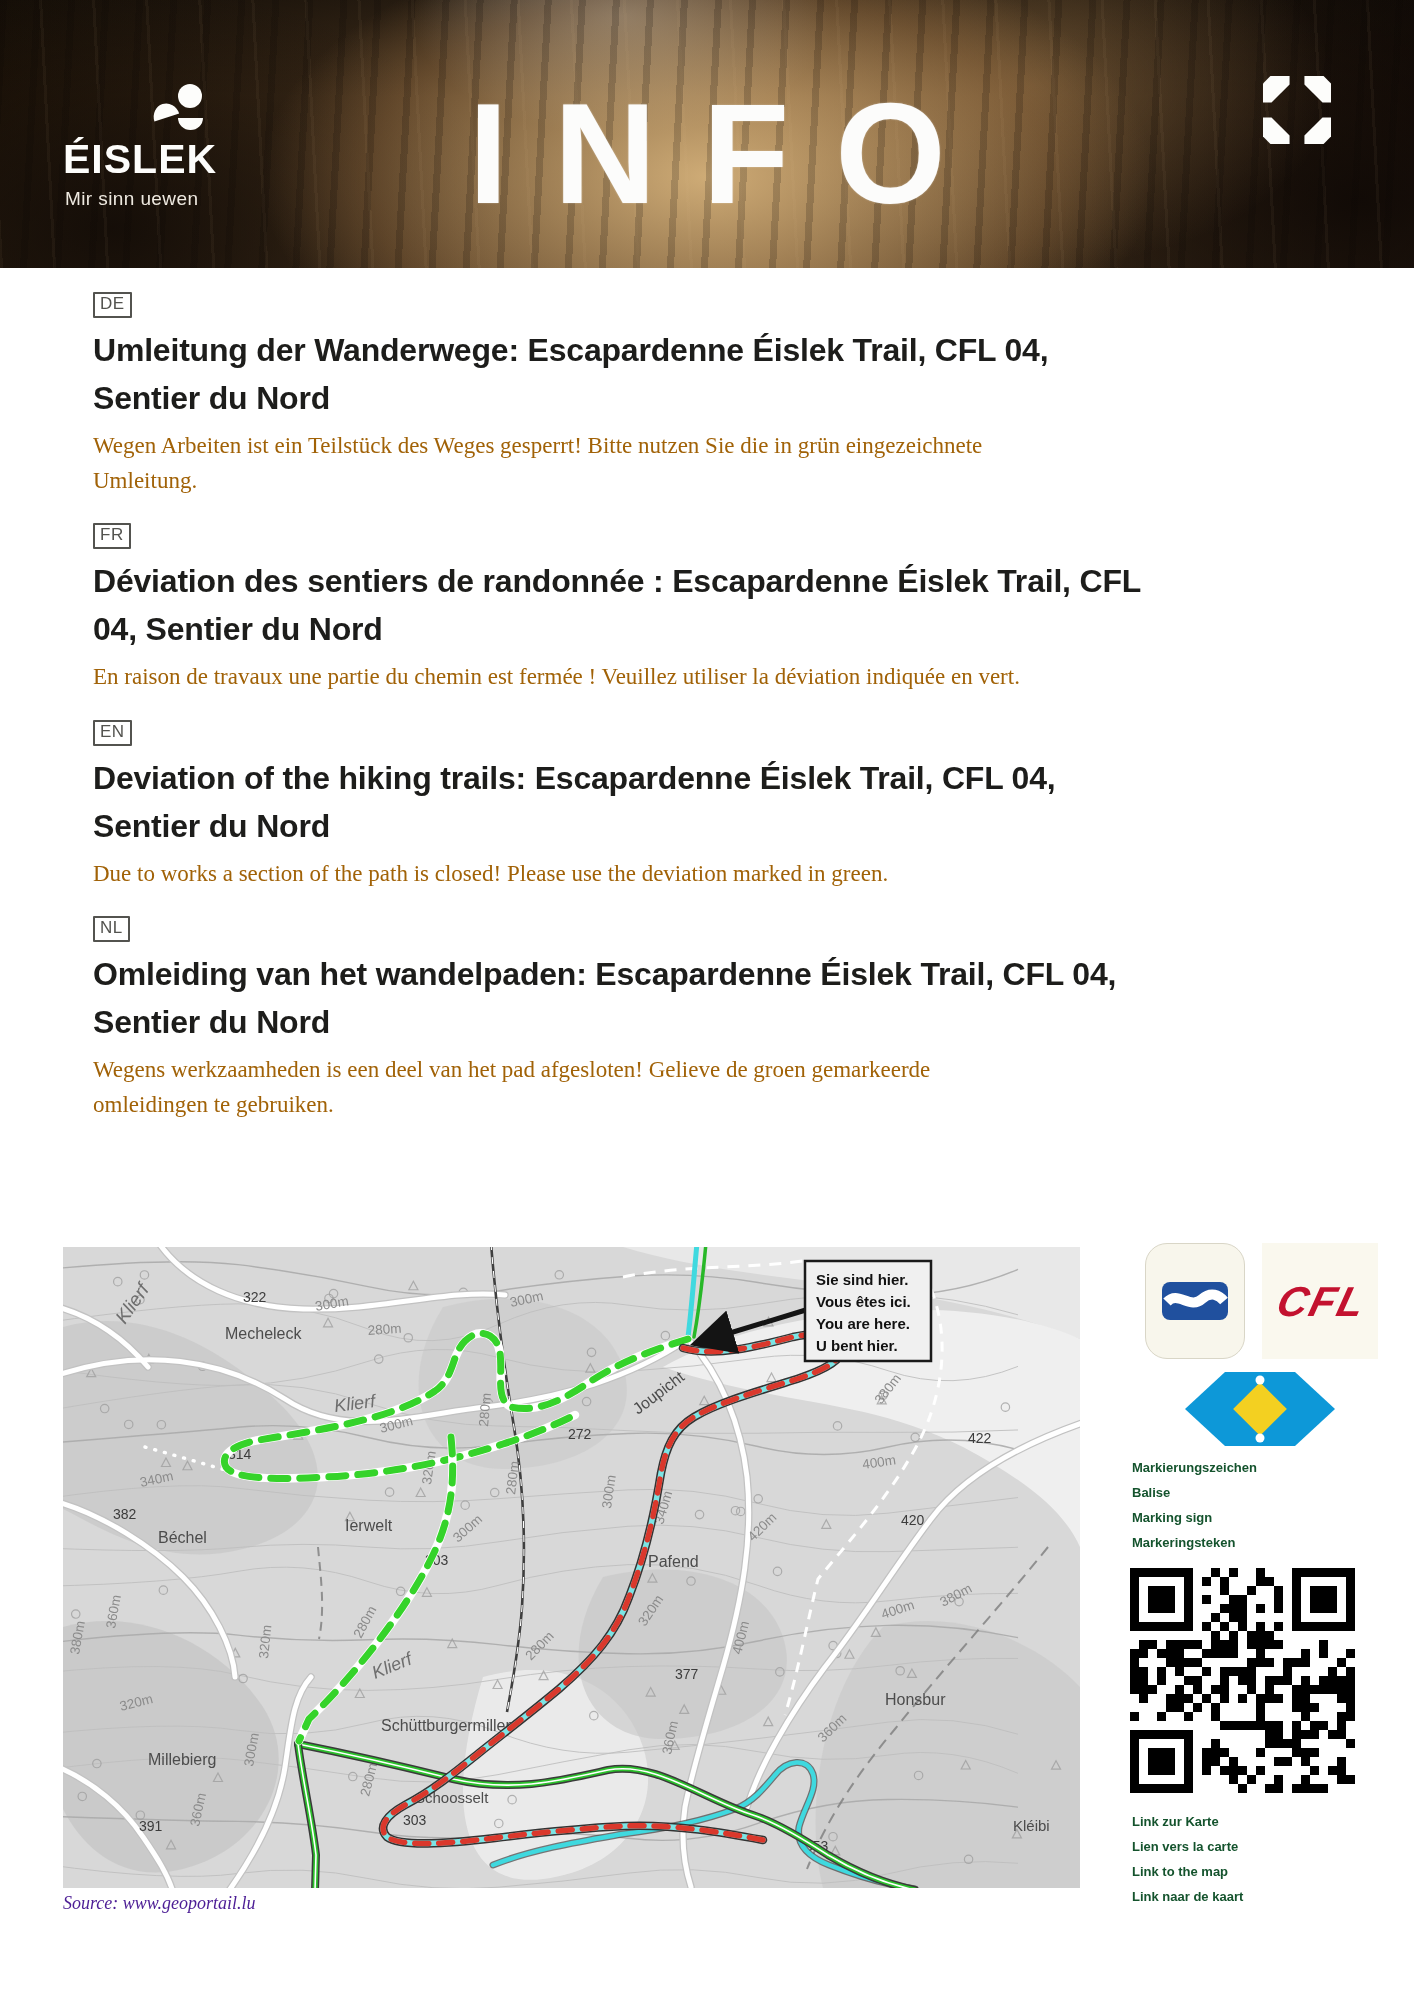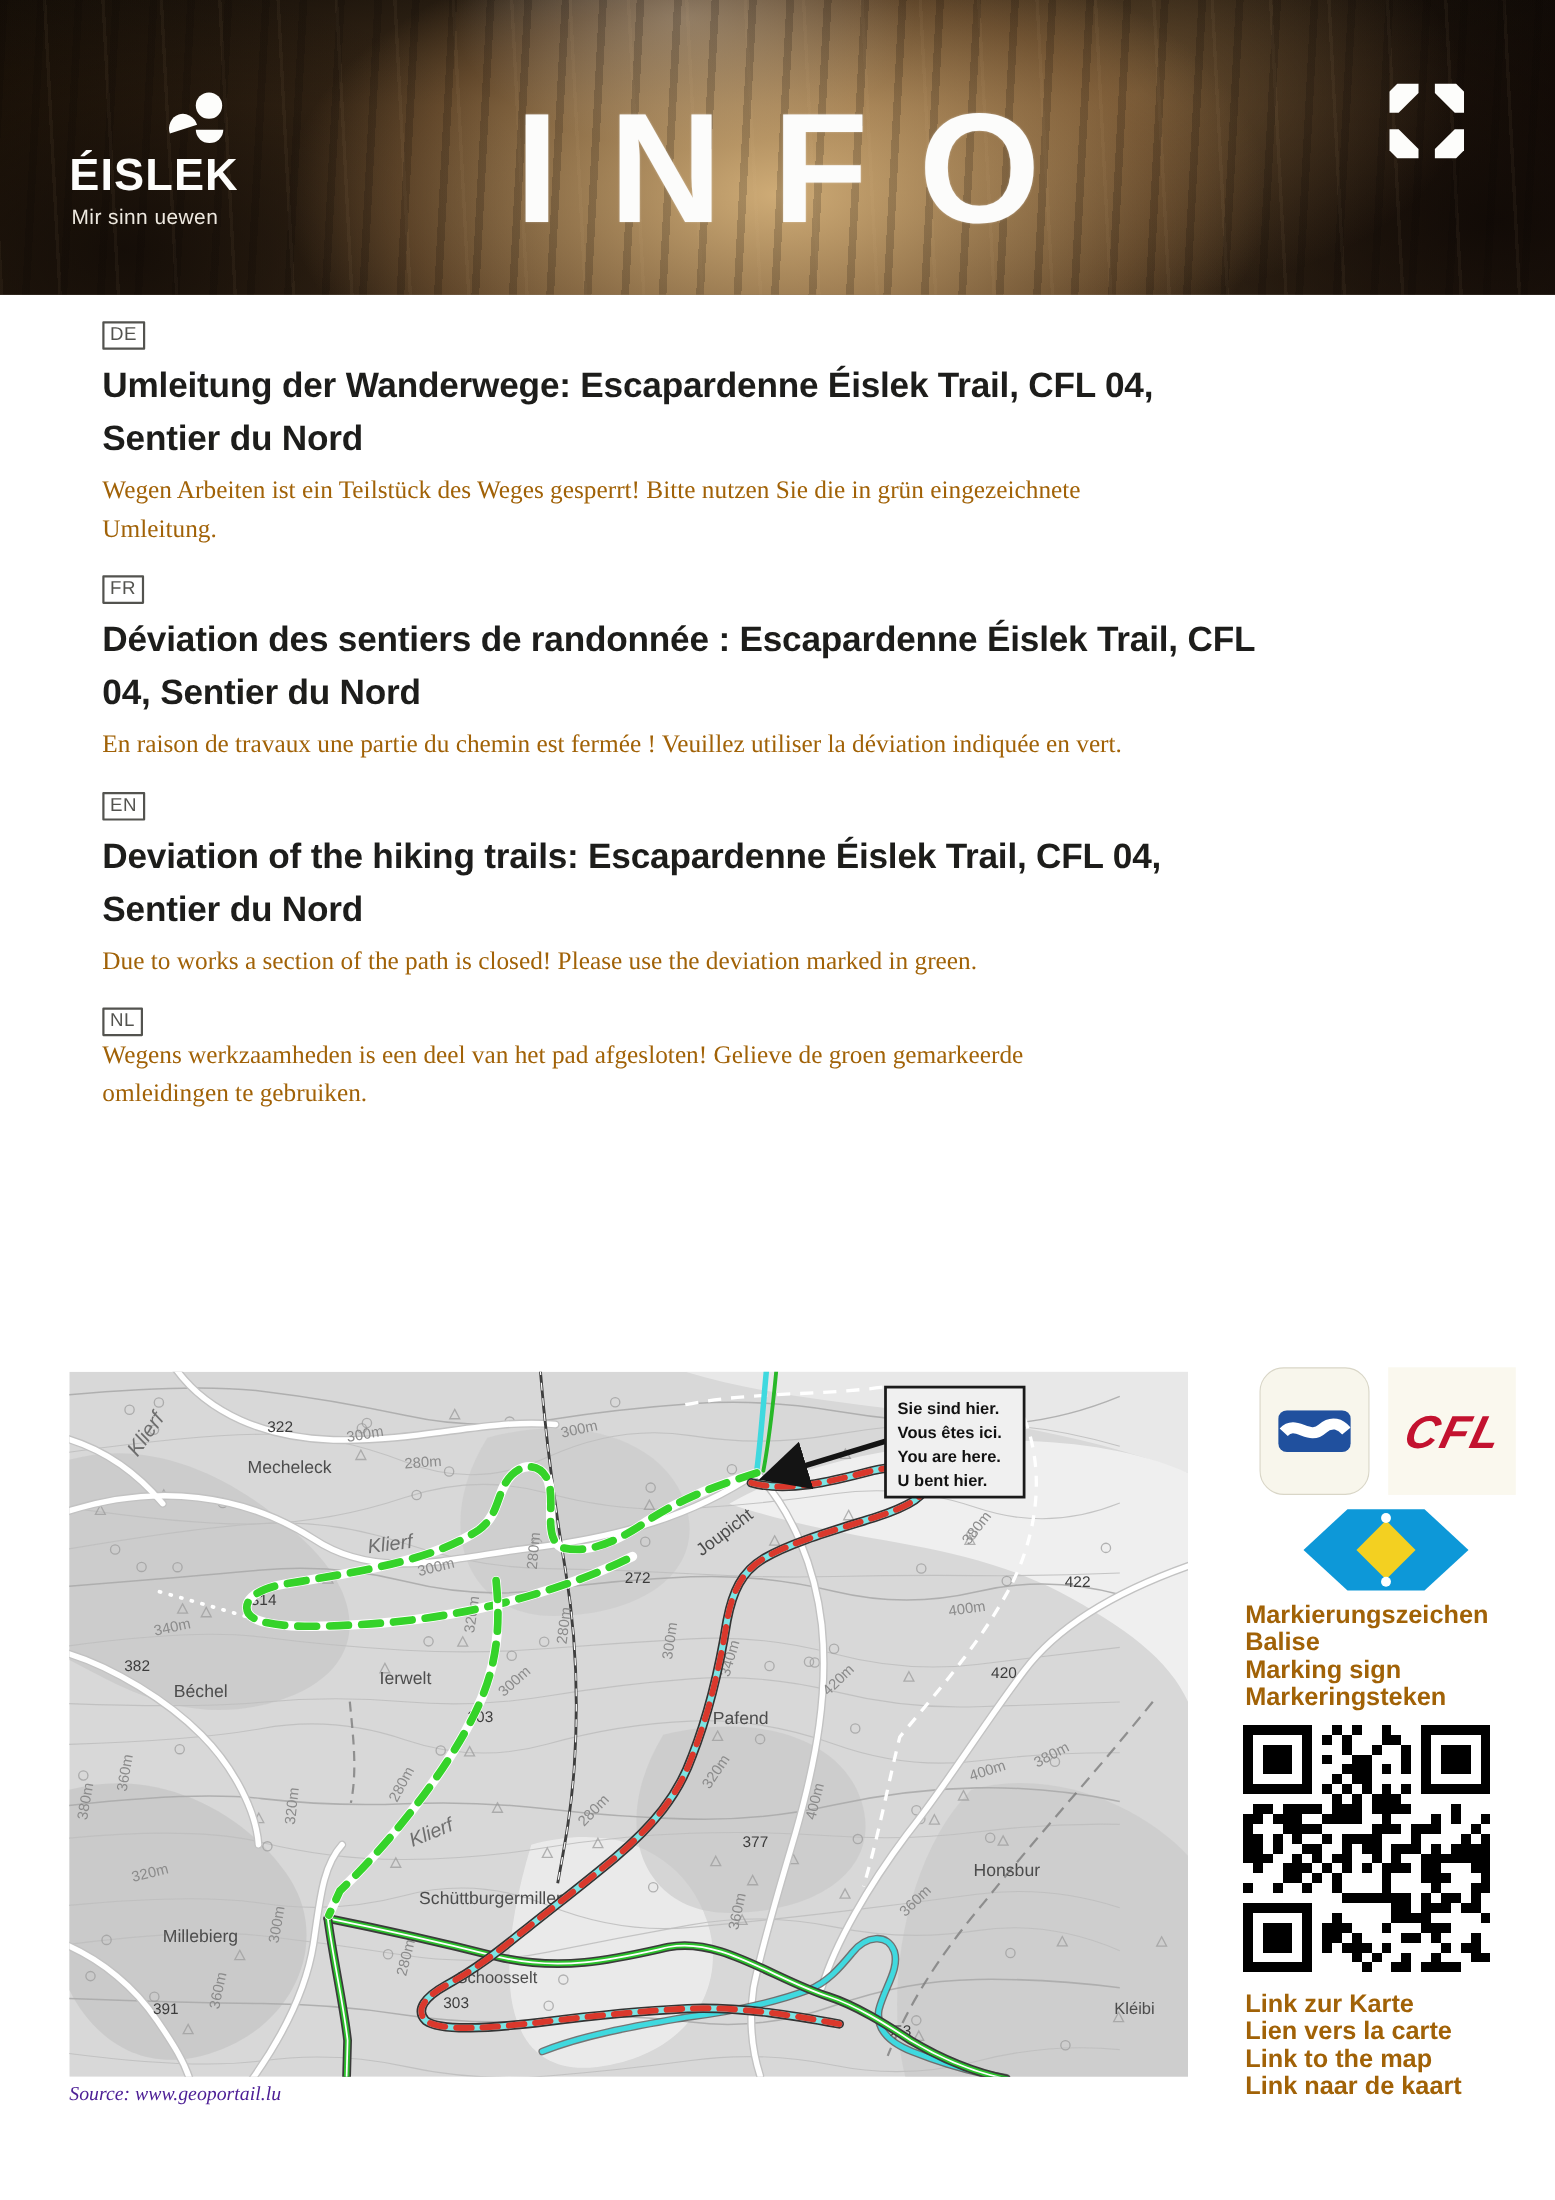--- a/index.html
+++ b/index.html
@@ -52,21 +52,21 @@
     font-style:italic; font-size:18px; color:#4c1d95; }
 
   
   .sidebar { position:absolute; left:1128px; top:1243px; width:262px; }
   .logo-row { display:flex; gap:17px; margin-left:17px; }
   .blaze-card { width:100px; height:116px; background:#f8f6ec; border:1px solid #d9d6c7;
     border-radius:22px; display:flex; align-items:center; justify-content:center; }
   .cfl-card { width:116px; height:116px; background:#faf8ee; display:flex;
     align-items:center; justify-content:center; }
   .marking-sign { display:block; margin:9px 0 0 53px; }
-  .caption { margin:5px 0 0 4px; font-size:23px; font-weight:700; color:#a16207; line-height:25px; }
+  .caption { margin:5px 0 0 4px; font-size:13px; font-weight:700; color:#14532d; line-height:25px; }
   .qr { display:block; margin:13px 0 0 2px; background:#fff; }
   .caption.links { margin-top:16px; }
 </style>
 </head>
 <body>
 
 <div class="page">
 
   <header class="hero">
     <svg class="brand-mark" width="56" height="66" viewBox="0 0 56 66">
@@ -100,20 +100,21 @@
       <h2>Déviation des sentiers de randonnée : Escapardenne Éislek Trail, CFL 04, Sentier du Nord</h2>
       <p>En raison de travaux une partie du chemin est fermée ! Veuillez utiliser la déviation indiquée en vert.</p>
     </section>
     <section class="sec">
       <span class="lang-badge">EN</span>
       <h2>Deviation of the hiking trails: Escapardenne Éislek Trail, CFL 04, Sentier du Nord</h2>
       <p>Due to works a section of the path is closed! Please use the deviation marked in green.</p>
     </section>
     <section class="sec">
       <span class="lang-badge">NL</span>
+      <h2>Omleiding van het wandelpaden: Escapardenne Éislek Trail, CFL 04, Sentier du Nord</h2>
       <p>Wegens werkzaamheden is een deel van het pad afgesloten! Gelieve de groen gemarkeerde omleidingen te gebruiken.</p>
     </section>
   </main>
 
   <figure class="map-wrap">
     <svg width="1017" height="641" viewBox="0 0 1017 641">
       <defs>
         <marker id="arrh" markerWidth="9" markerHeight="9" refX="7.5" refY="4.5" orient="auto">
           <path d="M0,0 L9,4.5 L0,9 Z" fill="#141414"></path>
         </marker>

